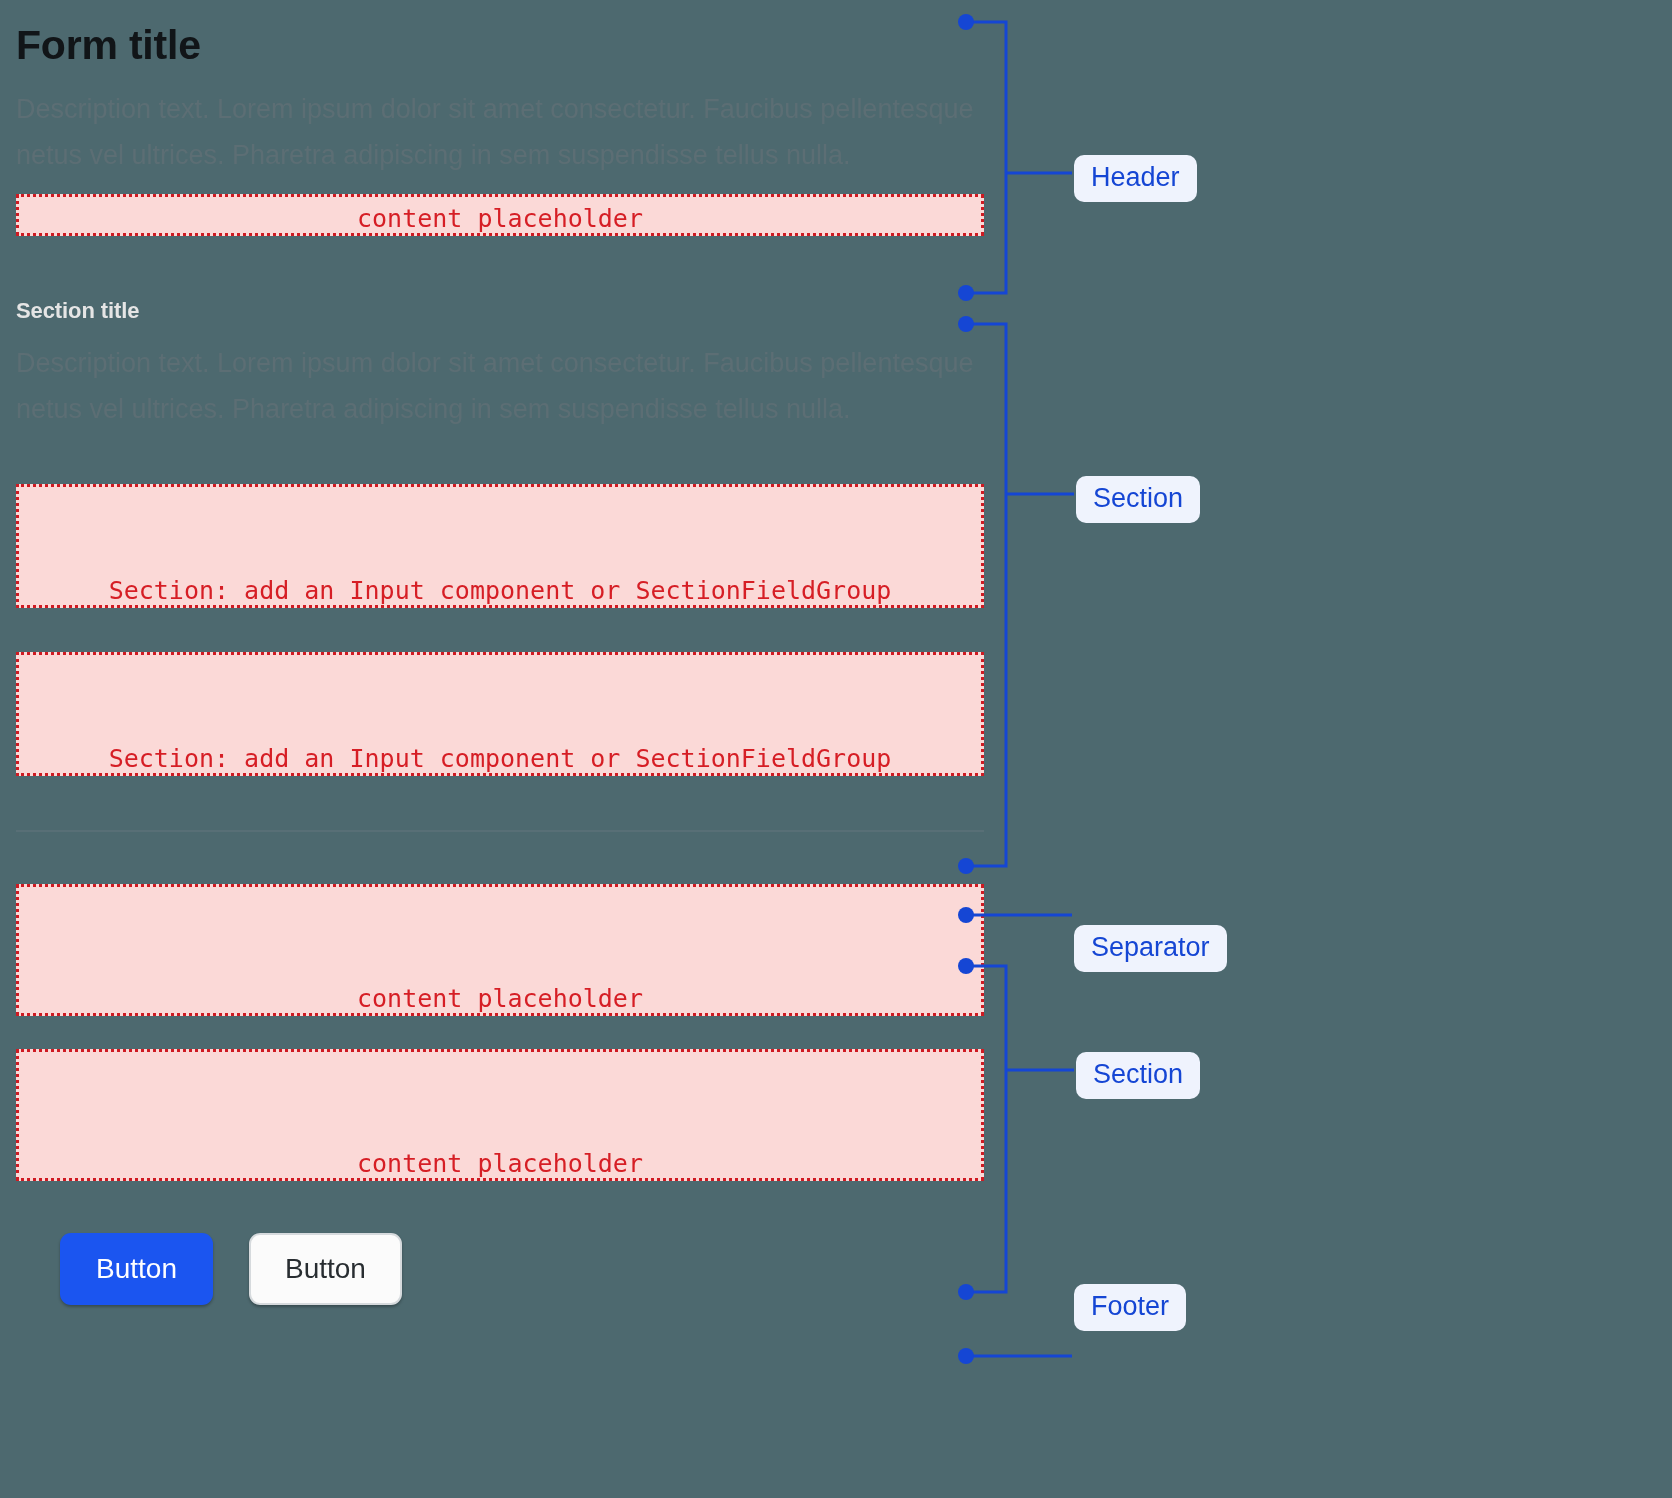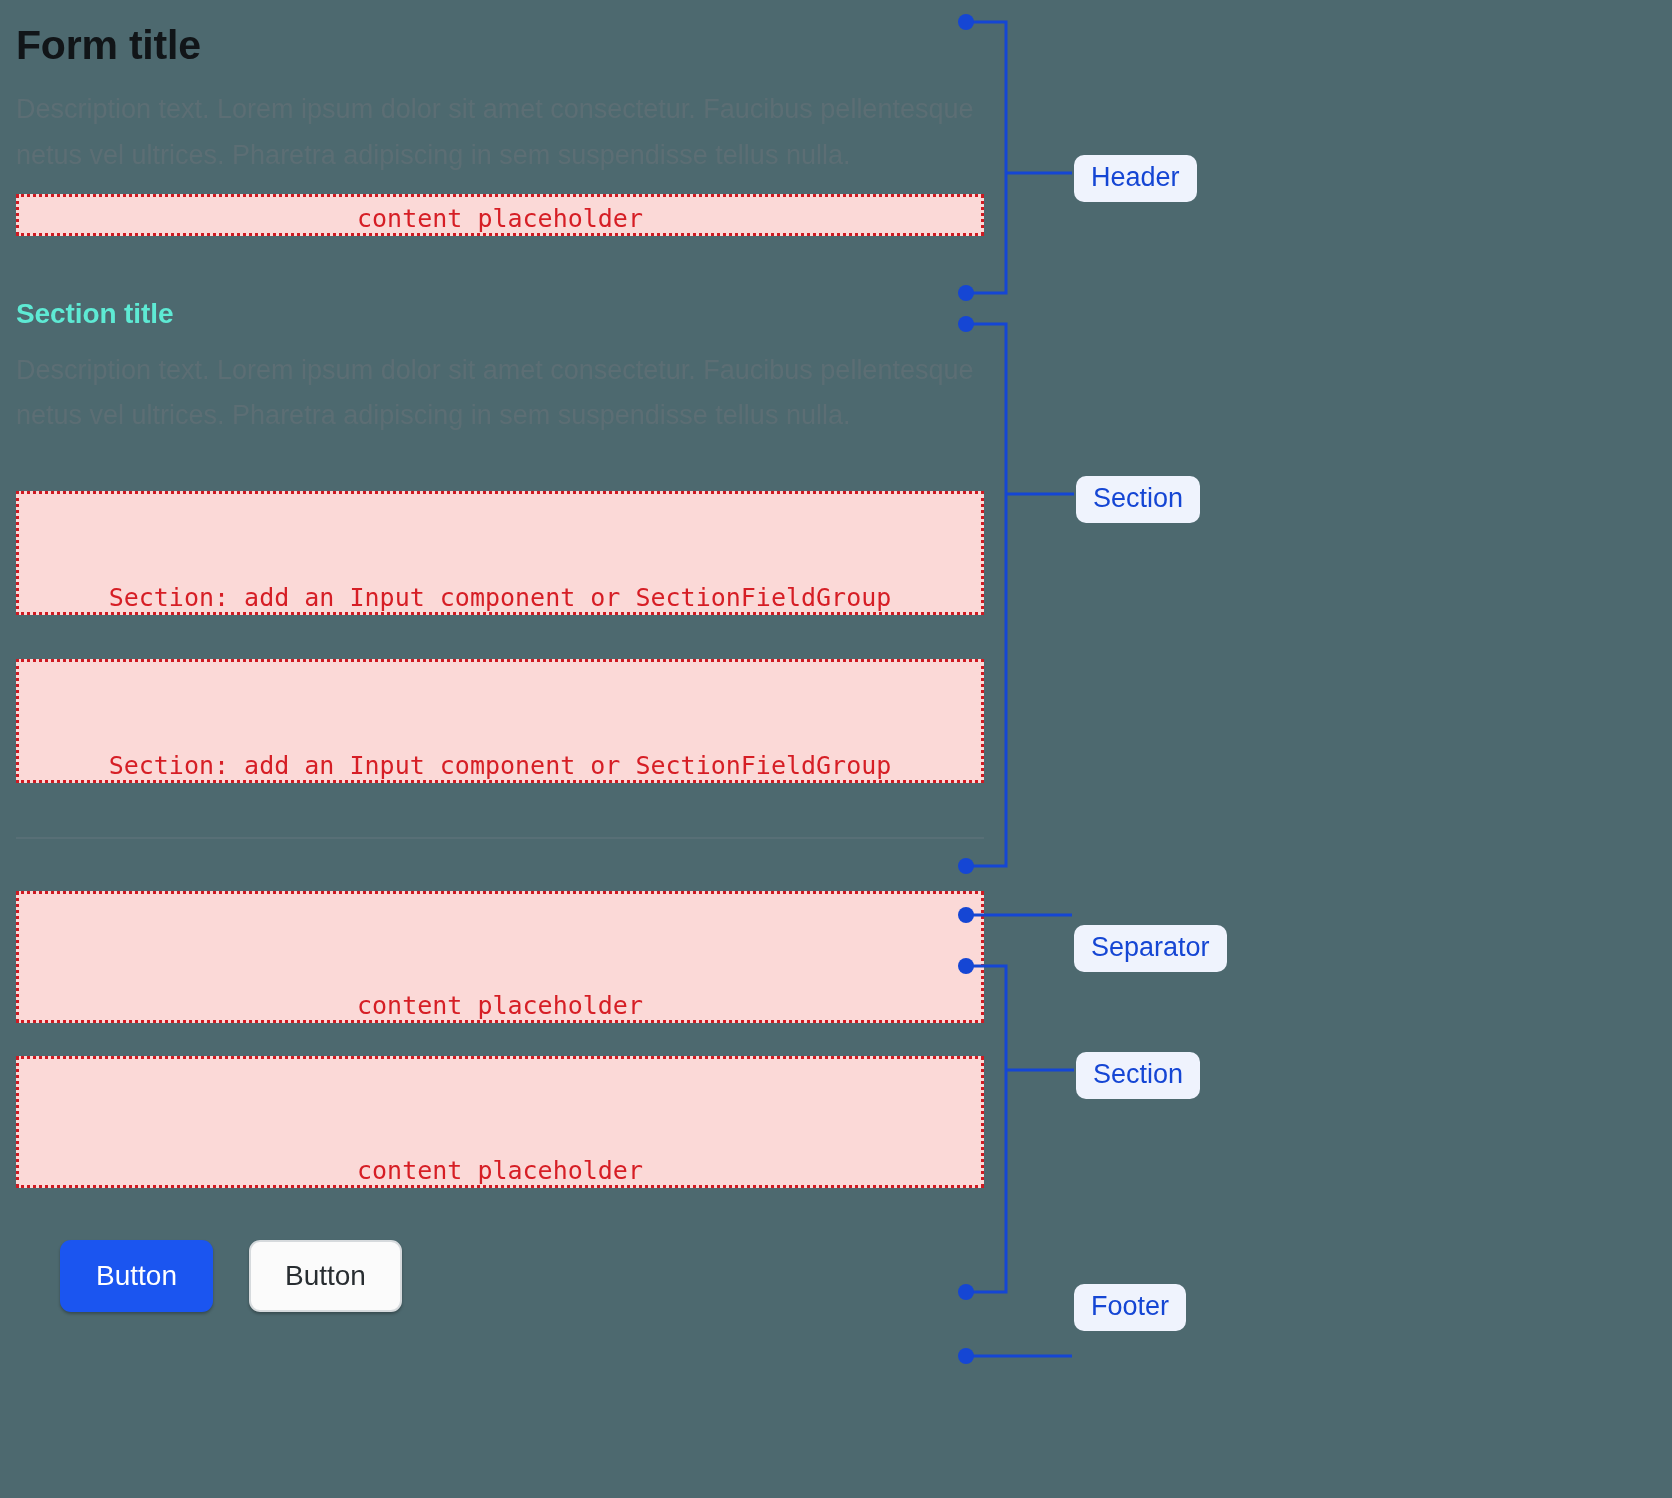--- a/index.html
+++ b/index.html
@@ -30,23 +30,23 @@
   .form-title {
     font-size: 41px;
     font-weight: 700;
     color: #111518;
     letter-spacing: -0.2px;
     margin-top: 22px;
     line-height: 1.15;
   }
 
   .section-title {
-    font-size: 28px;
+    font-size: 22px;
     font-weight: 700;
-    color: #5eead4;
+    color: #e5e5e5;
     letter-spacing: -0.1px;
     line-height: 1.15;
   }
 
   .desc {
     font-size: 27px;
     color: #5c6e74;
     line-height: 1.68;
     max-width: 960px;
     margin-top: 18px;

